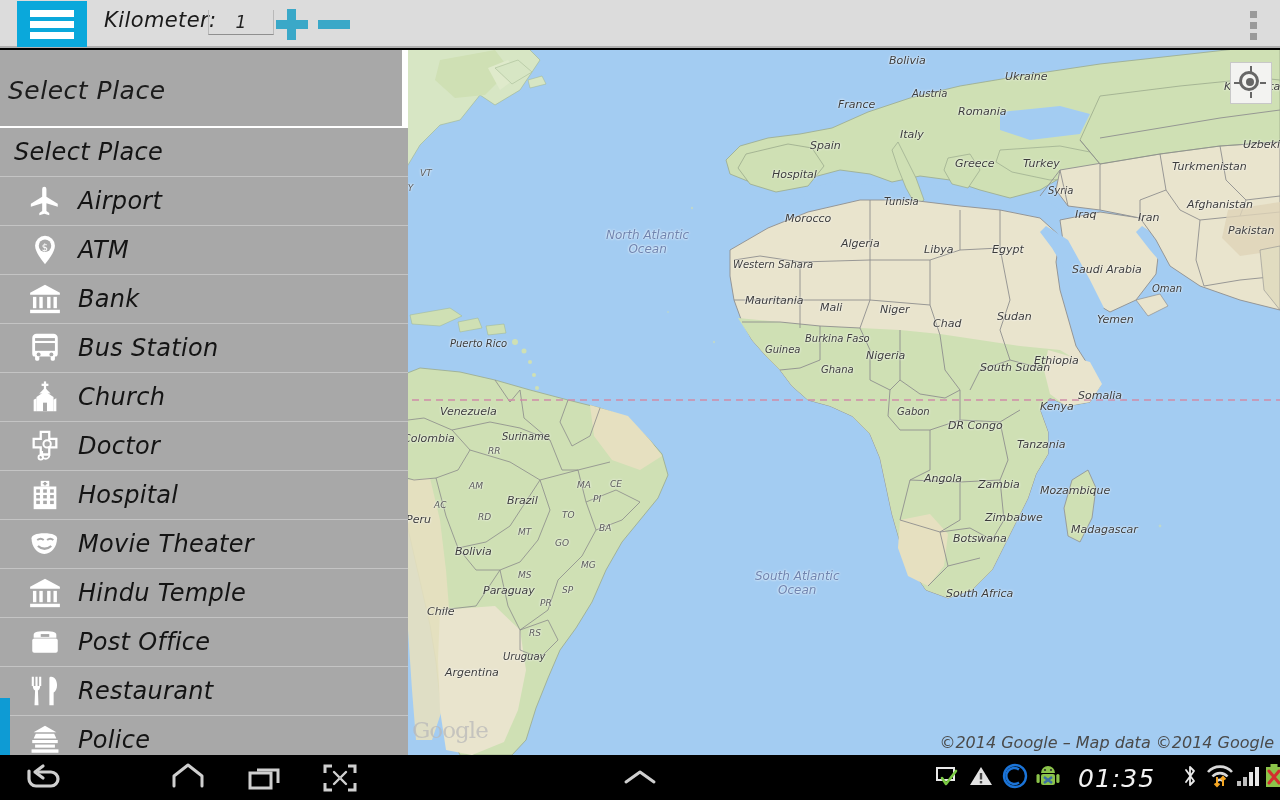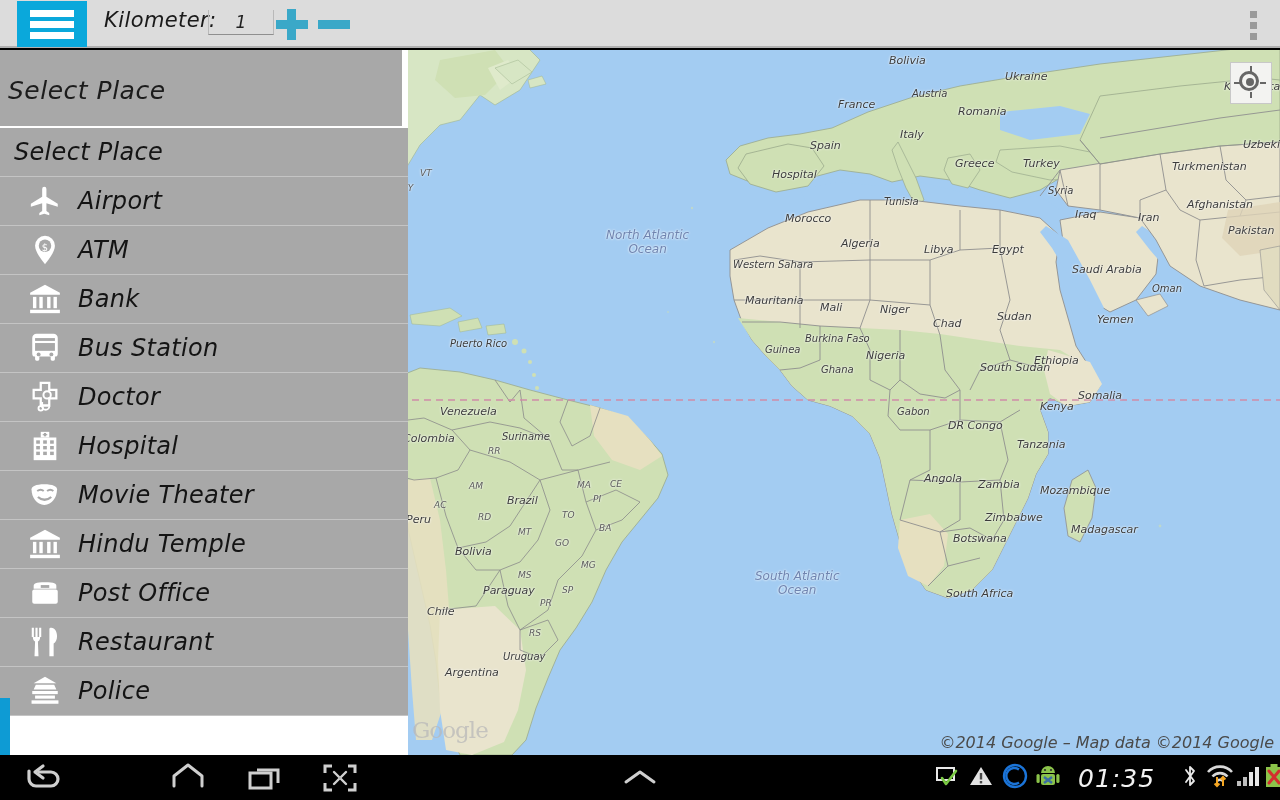--- a/index.html
+++ b/index.html
@@ -465,20 +465,33 @@
             <rect x="5" y="8.5" width="14" height="5.5" fill="#a8a8a8"></rect>
             <circle cx="7.5" cy="16.5" r="1.4" fill="#a8a8a8"></circle>
             <circle cx="16.5" cy="16.5" r="1.4" fill="#a8a8a8"></circle>
           </svg>
         </span>
         <span class="lbl">Bus Station</span>
       </div>
       <div class="row">
         <span class="ic">
           <svg viewBox="0 0 24 24">
+            <rect x="11.2" y="1" width="1.6" height="6"></rect>
+            <rect x="9.6" y="2.6" width="4.8" height="1.6"></rect>
+            <path d="M12 5.5 8 9.5h8L12 5.5z"></path>
+            <path d="M6 12 12 8l6 4v10H6V12z"></path>
+            <rect x="10.6" y="16" width="2.8" height="6" fill="#a8a8a8"></rect>
+            <path d="M4 22V14l2-1.2V22H4zM20 22v-9.2L18 14v8h2z"></path>
+          </svg>
+        </span>
+        <span class="lbl">Church</span>
+      </div>
+      <div class="row">
+        <span class="ic">
+          <svg viewBox="0 0 24 24">
             <path d="M9 2h6v5h5v6h-5v5H9v-5H4V7h5V2z" fill="none" stroke="#fff" stroke-width="1.6"></path>
             <circle cx="13.5" cy="10.5" r="2.6" fill="none" stroke="#fff" stroke-width="1.4"></circle>
             <path d="M10 15.5v3a2.5 2.5 0 0 0 5 0" fill="none" stroke="#fff" stroke-width="1.3"></path>
             <circle cx="9" cy="20" r="1.6" fill="none" stroke="#fff" stroke-width="1.3"></circle>
           </svg>
         </span>
         <span class="lbl">Doctor</span>
       </div>
       <div class="row">
         <span class="ic">

